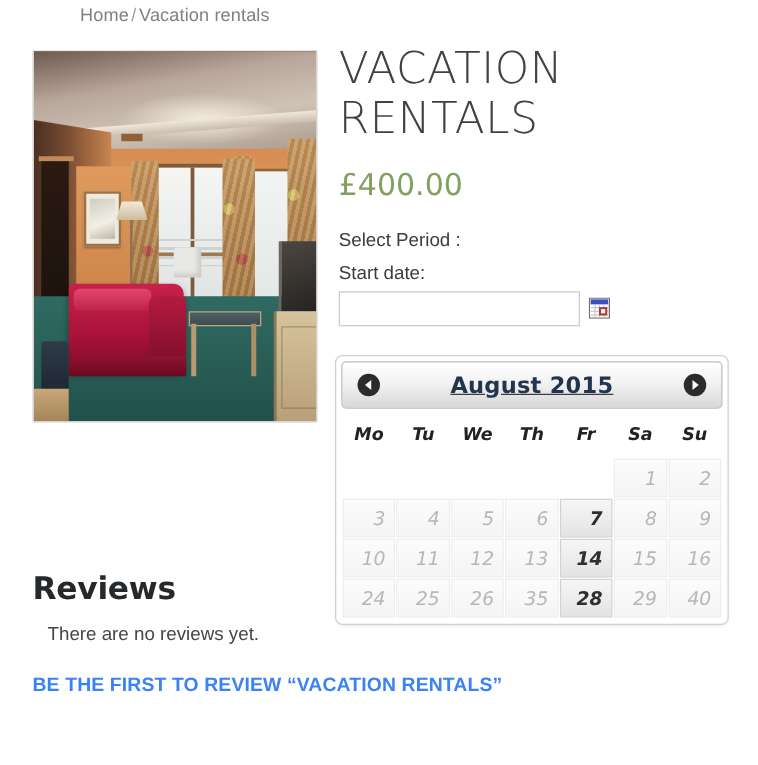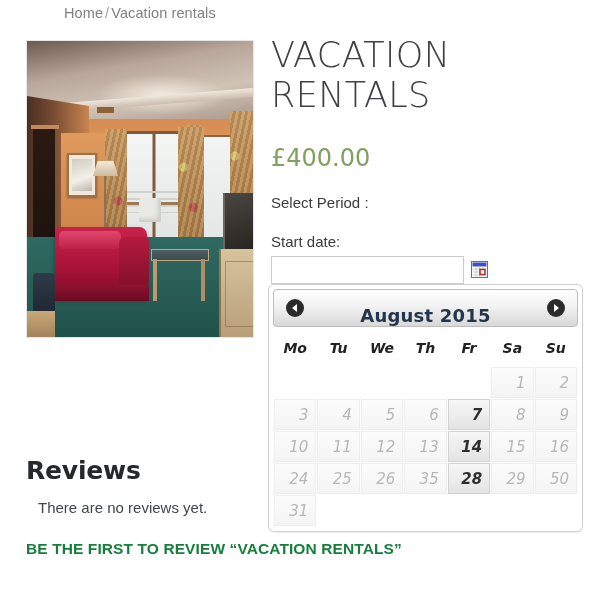--- a/index.html
+++ b/index.html
@@ -223,21 +223,21 @@
     margin: 0;
     font-size: 35px;
     line-height: 1.14;
     font-weight: 300;
     letter-spacing: 0.4px;
     color: #3f4144;
     font-family: "DejaVu Sans", sans-serif;
     font-stretch: normal;
   }
   .product-price {
-    margin: 28px 0 0 0;
+    margin: 18px 0 0 0;
     font-size: 24px;
     font-weight: 400;
     color: #82a05f;
     font-family: "DejaVu Sans", sans-serif;
   }
 
   .period-row {
     margin-top: 22px;
     display: flex;
     align-items: center;
@@ -262,21 +262,21 @@
   .caret {
     display: inline-block;
     width: 0; height: 0;
     border-left: 4px solid transparent;
     border-right: 4px solid transparent;
     border-top: 5px solid #000;
     margin-left: 2px;
   }
 
   .startdate-label {
-    margin-top: 22px;
+    margin-top: 9px;
     font-size: 15px;
     color: #3c3c3c;
   }
   .date-row {
     margin-top: 6px;
     display: flex;
     align-items: center;
     gap: 7px;
   }
   .date-input {
@@ -313,22 +313,23 @@
     box-shadow: 0 1px 2px rgba(0,0,0,.06);
     font-family: "DejaVu Sans", sans-serif;
   }
   .dp-header {
     position: relative;
     height: 36px;
     border: 1px solid #bdbdbd;
     border-radius: 4px;
     background: linear-gradient(180deg,#ffffff 0%, #f2f2f2 45%, #d8d8d8 100%);
     display: flex;
-    align-items: flex-end;
+    align-items: center;
     justify-content: center;
+    text-decoration: underline;
   }
   .dp-title {
     font-size: 18px;
     font-weight: bold;
     color: #22354c;
     letter-spacing: .2px;
   }
   .dp-nav {
     position: absolute;
     top: 50%;
@@ -433,21 +434,21 @@
   }
   .no-reviews {
     margin: 14px 0 0 12px;
     font-size: 15px;
     color: #41464a;
   }
   .be-first {
     margin: 24px 0 0 0;
     font-size: 15.5px;
     font-weight: bold;
-    color: #15803d;
+    color: #3b82f6;
     letter-spacing: .1px;
     white-space: nowrap;
   }
 </style>
 </head>
 <body>
 
 <div class="breadcrumb">
   <a href="#" class="bc-link">Home</a><span class="bc-sep">/</span><span class="bc-current">Vacation rentals</span>
 </div>
@@ -623,44 +624,21 @@
           <td>
             <span class="dp-cell dp-disabled">35</span>
           </td>
           <td>
             <span class="dp-cell dp-enabled">28</span>
           </td>
           <td>
             <span class="dp-cell dp-disabled">29</span>
           </td>
           <td>
-            <span class="dp-cell dp-disabled">50</span>
-          </td>
-        </tr>
-        <tr>
-          <td>
-            <span class="dp-cell dp-disabled">31</span>
-          </td>
-          <td>
-            <span class="dp-cell dp-empty"></span>
-          </td>
-          <td>
-            <span class="dp-cell dp-empty"></span>
-          </td>
-          <td>
-            <span class="dp-cell dp-empty"></span>
-          </td>
-          <td>
-            <span class="dp-cell dp-empty"></span>
-          </td>
-          <td>
-            <span class="dp-cell dp-empty"></span>
-          </td>
-          <td>
-            <span class="dp-cell dp-empty"></span>
+            <span class="dp-cell dp-disabled">40</span>
           </td>
         </tr>
       </tbody>
   </table>
 </div>
 
 <div class="tabs-wrap">
   <h2 class="reviews-heading">Reviews</h2>
   <p class="no-reviews">There are no reviews yet.</p>
   <p class="be-first">BE THE FIRST TO REVIEW “VACATION RENTALS”</p>

